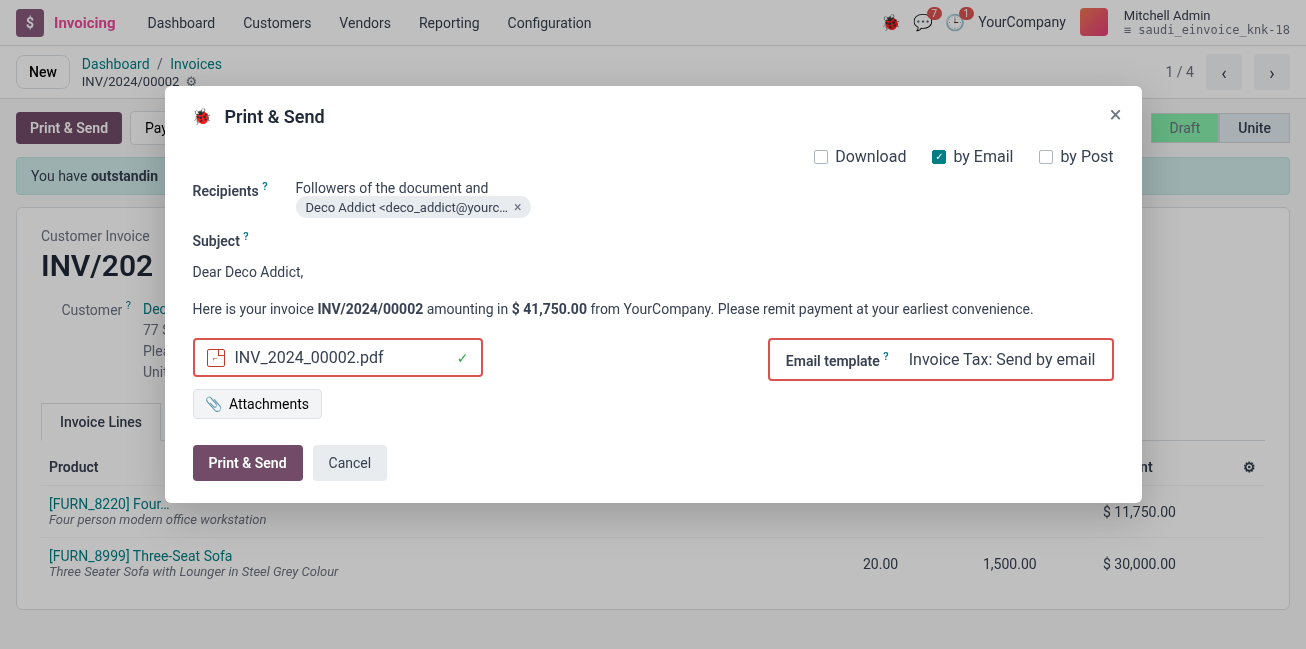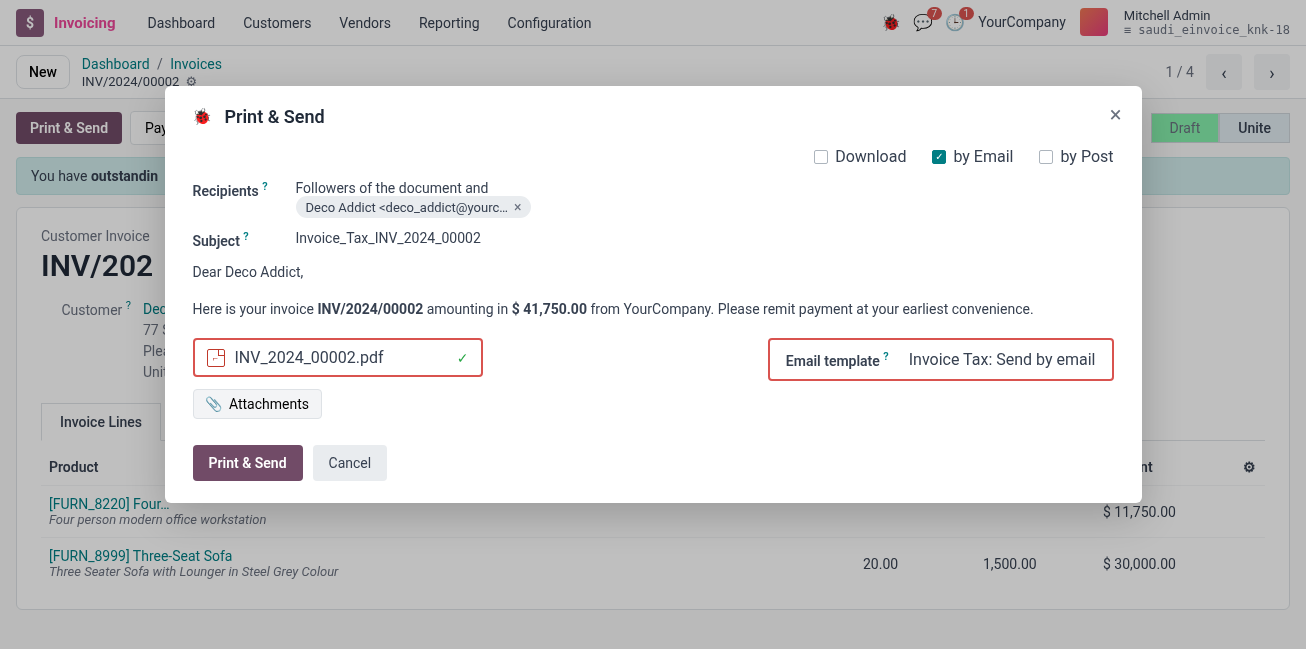--- a/index.html
+++ b/index.html
@@ -250,21 +250,20 @@
         <div style="">Followers of the document and</div>
         <span class="recipient-tag">
           <span>Deco Addict &lt;deco_addict@yourc…</span>
           <span class="x">×</span>
         </span>
       </div>
     </div>
 
     <div class="modal-row">
       <div class="modal-label"><span>Subject</span> <span class="help-q">?</span></div>
-      <div style="flex:1">Invoice_Tax_INV_2024_00002</div>
     </div>
 
     <div class="modal-body-text">
       <p style="margin-bottom:14px">Dear Deco Addict,</p>
       <p style="margin-bottom:14px">
         <span>Here is your invoice </span><b>INV/2024/00002</b><span> amounting in </span><b>$ 41,750.00</b><span> from YourCompany. Please remit payment at your earliest convenience.</span>
       </p>
     </div>
 
     <div class="attachments-row">

